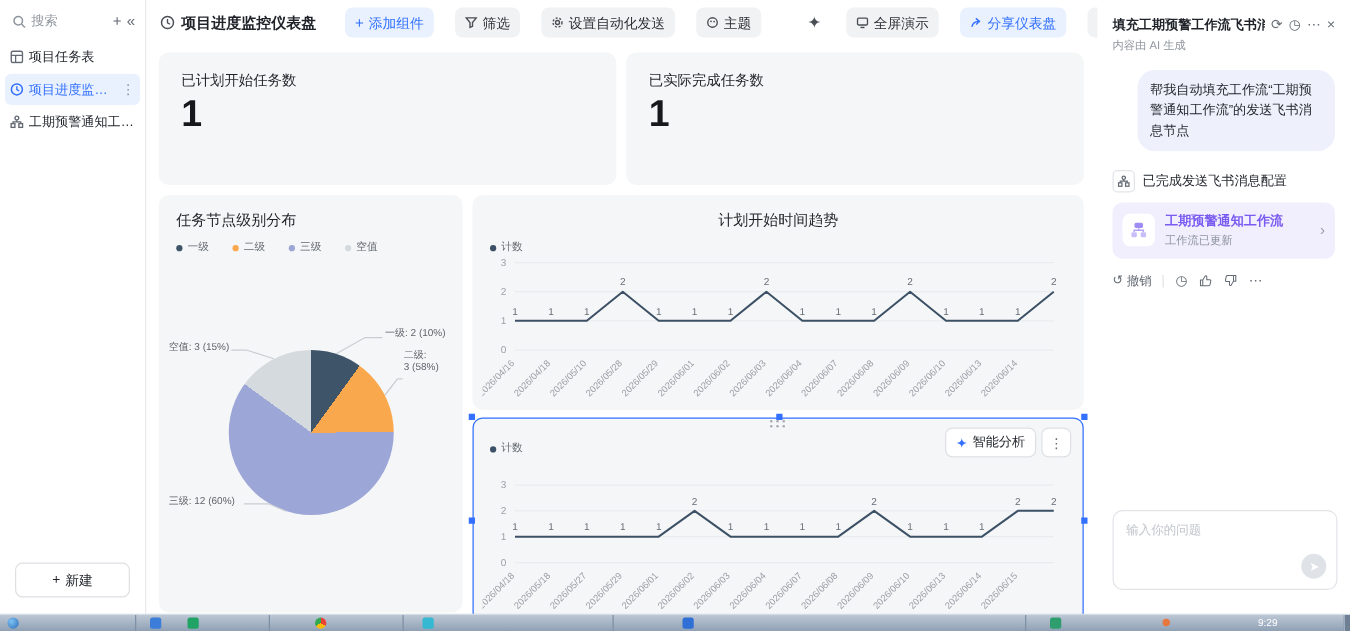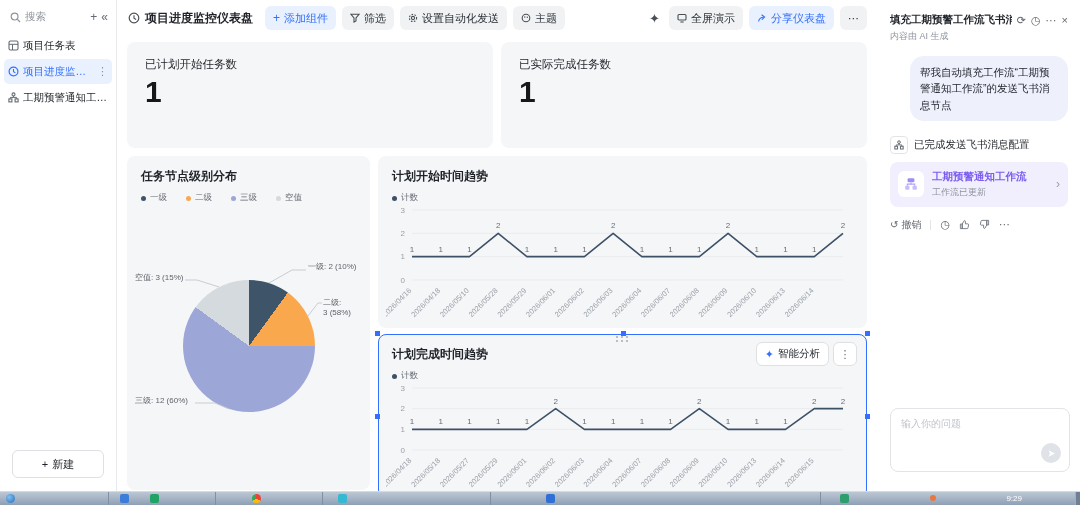--- a/index.html
+++ b/index.html
@@ -12,46 +12,46 @@
   .sb-search .lbl{flex:1;}
   .sb-glyph{color:#646a73;font-size:12px;line-height:1;cursor:pointer;}
   .sb-item{display:flex;align-items:center;gap:4px;height:25px;margin:1px 4px;padding:0 4px;border-radius:5px;font-size:10.5px;color:#1f2329;white-space:nowrap;overflow:hidden;cursor:pointer;}
   .sb-item .txt{overflow:hidden;text-overflow:ellipsis;}
   .sb-item.active{background:#e9f1fe;color:#3370ff;}
   .sb-item .mv{margin-left:auto;color:#8f959e;font-size:11px;}
   .sb-ico{flex:none;display:flex;}
   .new-btn{position:absolute;left:12px;right:12px;bottom:14px;height:28px;border:1px solid #dee0e3;border-radius:6px;background:#fff;font-size:11px;color:#1f2329;display:flex;align-items:center;justify-content:center;gap:4px;cursor:pointer;}
   
   .main{position:absolute;left:118px;top:0;width:759px;height:492px;background:#fff;}
-  .toolbar{height:36px;display:flex;align-items:center;gap:6px;padding:0 10px;}
+  .toolbar{height:36px;display:flex;align-items:center;gap:17px;padding:0 10px;}
   .tb-title{display:flex;align-items:center;gap:5px;font-size:12px;font-weight:700;color:#1f2329;margin-right:6px;white-space:nowrap;}
   .btn{height:24px;display:inline-flex;align-items:center;gap:4px;padding:0 8px;border-radius:6px;background:#f1f2f4;font-size:11px;color:#2b2f36;white-space:nowrap;cursor:pointer;}
   .btn.blue{background:#e8f1fd;color:#3370ff;}
   .btn .g{font-size:12px;line-height:1;}
   .spacer{flex:1;}
   .plain-ico{color:#4a4f55;font-size:13px;padding:0 3px;cursor:pointer;}
   .canvas{position:absolute;left:0;top:36px;right:0;bottom:0;padding:6px 10px 0 9px;overflow:hidden;}
   .kpi-row{display:flex;gap:8px;height:106px;margin-bottom:8px;}
   .kpi{flex:1;background:#f5f6f7;border-radius:8px;padding:15px 18px;box-sizing:border-box;cursor:pointer;}
   .kpi-label{font-size:11.5px;color:#1f2329;}
   .kpi-value{font-size:30px;font-weight:700;color:#16181c;margin-top:3px;letter-spacing:-1px;}
   .row2{display:flex;gap:8px;}
-  .card-title{font-size:12px;font-weight:700;color:#1f2329;}
+  .card-title{font-size:12px;font-weight:400;color:#1f2329;}
   .legend{display:flex;align-items:center;gap:19px;margin-top:7px;font-size:8.5px;color:#646a73;}
   .leg-item{display:flex;align-items:center;gap:4px;}
   .dot{width:5px;height:5px;border-radius:50%;background:#3d5166;flex:none;}
   
   .pie-card{position:relative;flex:none;width:243px;height:334px;background:#f5f6f7;border-radius:8px;padding:12px 14px;box-sizing:border-box;cursor:pointer;}
   .pie-disc{position:absolute;left:56px;top:124px;width:132px;height:132px;border-radius:50%;}
   .pie-ov{position:absolute;left:0;top:0;pointer-events:none;}
   .pie-lab{position:absolute;font-size:8px;color:#5f646b;white-space:nowrap;line-height:1.25;}
   
   .col{flex:1;display:flex;flex-direction:column;gap:6px;min-width:0;}
   .line-card{position:relative;background:#f5f6f7;border-radius:8px;padding:12px 14px 0 14px;box-sizing:border-box;}
-  #lc1{height:172px;}
+  #lc1{height:172px;text-align:center;}
   #lc2{height:164px;outline:1.5px solid #3370ff;outline-offset:-1px;}
   .chart-host{position:absolute;left:8px;right:8px;top:44px;bottom:2px;}
   .smart{position:absolute;top:8px;right:38px;height:22px;display:flex;align-items:center;gap:4px;padding:0 8px;border:1px solid #dee0e3;border-radius:6px;background:#fff;font-size:10.5px;color:#1f2329;cursor:pointer;}
   .smart .g{color:#3370ff;font-size:11px;}
   .kebab-btn{position:absolute;top:8px;right:10px;width:22px;height:22px;border:1px solid #dee0e3;border-radius:6px;background:#fff;display:flex;align-items:center;justify-content:center;color:#646a73;font-size:11px;cursor:pointer;}
   .handle{position:absolute;width:5px;height:5px;background:#3370ff;z-index:3;}
   .dragdots{position:absolute;top:2px;left:50%;margin-left:-7px;width:14px;height:6px;cursor:grab;}
   .dragdots i{position:absolute;width:2px;height:2px;border-radius:50%;background:#a6abb3;}
   
   .ai{position:absolute;left:878px;top:0;width:202px;height:492px;background:#fff;box-sizing:border-box;padding:13px 12px 0 12px;}
@@ -245,21 +245,21 @@
               </span>
           </div>
           <div class="pie-disc" style="background: conic-gradient(rgb(62, 85, 105) 0%, rgb(62, 85, 105) 10%, rgb(249, 168, 78) 10%, rgb(249, 168, 78) 25%, rgb(156, 166, 215) 25%, rgb(156, 166, 215) 85%, rgb(213, 218, 222) 85%, rgb(213, 218, 222) 100%);"></div>
         <svg width="243" height="334" class="pie-ov">
               <polyline points="142,127 165,114 179,114" fill="none" stroke="#c9cdd3" stroke-width="1"></polyline>
               <polyline points="181,160 191,147 195,147" fill="none" stroke="#c9cdd3" stroke-width="1"></polyline>
               <polyline points="102,253 88,247 68,247" fill="none" stroke="#c9cdd3" stroke-width="1"></polyline>
               <polyline points="92,131 70,124 58,124" fill="none" stroke="#c9cdd3" stroke-width="1"></polyline>
             </svg>
             <div class="pie-lab" style="left: 181px; top: 106px;">一级: 2 (10%)</div>
-            <div class="pie-lab" style="left: 196px; top: 142px;">
+            <div class="pie-lab" style="left: 196px; top: 123px;">
               <div>二级:</div>
               <div>3 (58%)</div>
             </div>
             <div class="pie-lab" style="left: 8px; top: 240px;">三级: 12 (60%)</div>
             <div class="pie-lab" style="left: 8px; top: 117px;">空值: 3 (15%)</div>
           </div>
 
         <div class="col">
           <div class="line-card" id="lc1">
             <div class="card-title">计划开始时间趋势</div>
@@ -317,21 +317,20 @@
 
           <div class="line-card" id="lc2">
             <span class="dragdots">
               <i style="left:0;top:0"></i>
                 <i style="left:5px;top:0"></i>
                 <i style="left:10px;top:0"></i>
               <i style="left:0;top:4px"></i>
                 <i style="left:5px;top:4px"></i>
                 <i style="left:10px;top:4px"></i>
             </span>
-            <div class="card-title">计划完成时间趋势</div>
             <span class="smart">
               <span class="g">✦</span>
               <span>智能分析</span>
             </span>
             <span class="kebab-btn">
                 <span>⋮</span>
               </span>
             <div class="legend">
               <span class="leg-item">
                   <span class="dot" style="background: rgb(61, 81, 102);"></span>

